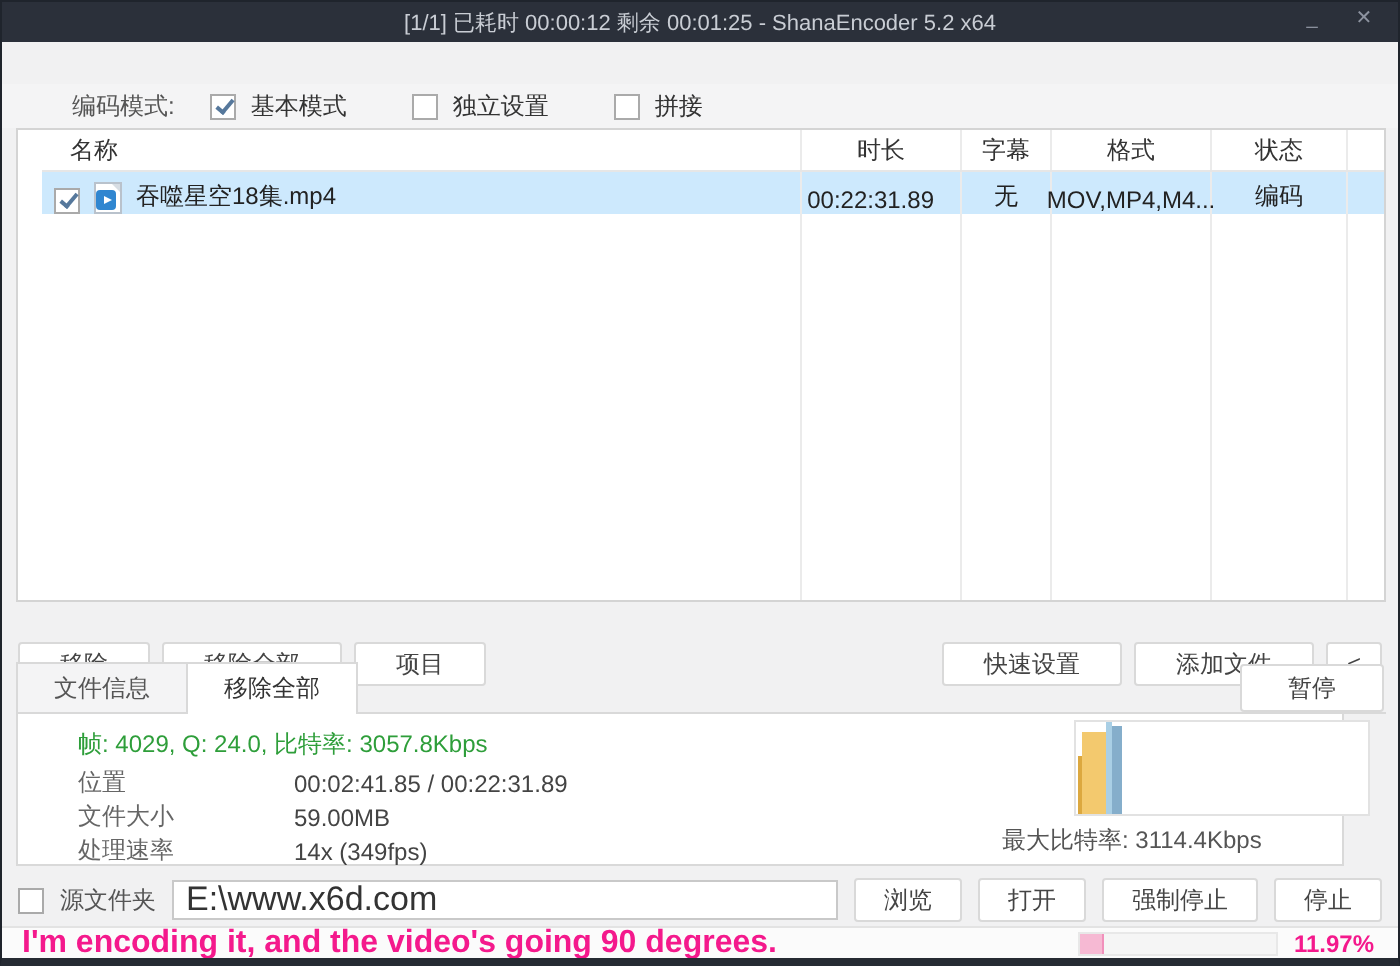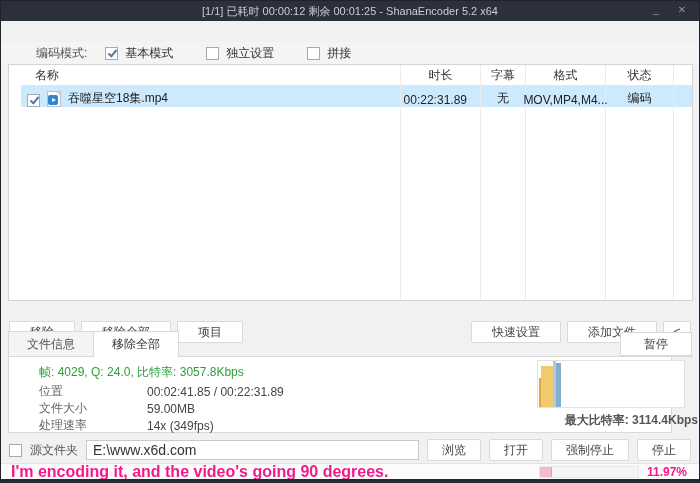--- a/index.html
+++ b/index.html
@@ -78,26 +78,26 @@
   .panel { position: absolute; top: 356px; left: 7px; width: 664px; height: 76px;
     background: #fff; border: 1px solid #d9d9d9; border-top: none; }
   .stats-line { position: absolute; left: 30px; top: 7px; color: #2e9e3a; }
   .info-rows { position: absolute; left: 30px; top: 26px; }
   .info-row { display: flex; height: 17px; align-items: center; }
   .info-label { width: 108px; color: #666; }
   .info-value { color: #444; }
   .chart { position: absolute; left: 528px; top: 3px; width: 148px; height: 48px;
     border: 1px solid #e2e2e2; background: #fff; display: flex; align-items: flex-end; padding-left: 1px; }
   .chart .bar { flex: 0 0 auto; }
-  .chart-label { position: absolute; left: 517px; top: 55px; width: 172px; text-align: right; color: #555; font-weight: bold; }
+  .chart-label { position: absolute; left: 492px; top: 55px; width: 172px; text-align: left; color: #555; }
   
   .pathrow { position: absolute; top: 436px; left: 0; right: 0; height: 26px;
     display: flex; align-items: center; padding: 0 8px; gap: 8px; }
   .path-label { color: #555; white-space: nowrap; }
-  .path-input { flex: 1; height: 20px; border: 1px solid #c9c9c9; background: #fff; padding: 0 6px; font-size: 14px; color: #333; outline: none; }
+  .path-input { flex: 1; height: 20px; border: 1px solid #c9c9c9; background: #fff; padding: 0 6px; font-size: 17px; color: #333; outline: none; }
   .pathrow .btn { padding: 0 14px; height: 22px; }
   
   .statusbar { position: absolute; top: 462px; left: 0; right: 0; height: 17px;
     background: #fbfbfb; border-top: 1px solid #e3e3e3; display: flex; align-items: center; padding: 0 10px; }
   .status-msg { color: #f4198c; font-weight: bold; font-size: 16px; }
   .status-progress { position: absolute; left: 538px; top: 2px; width: 100px; height: 12px;
     background: #f5f5f5; border: 1px solid #e8e8e8; }
   .status-progress-fill { height: 100%; background: #f6b9d3; border-right: 1px solid #f190bb; }
   .status-pct { position: absolute; right: 12px; top: 1px; color: #f4198c; font-weight: bold; }
 </style>

